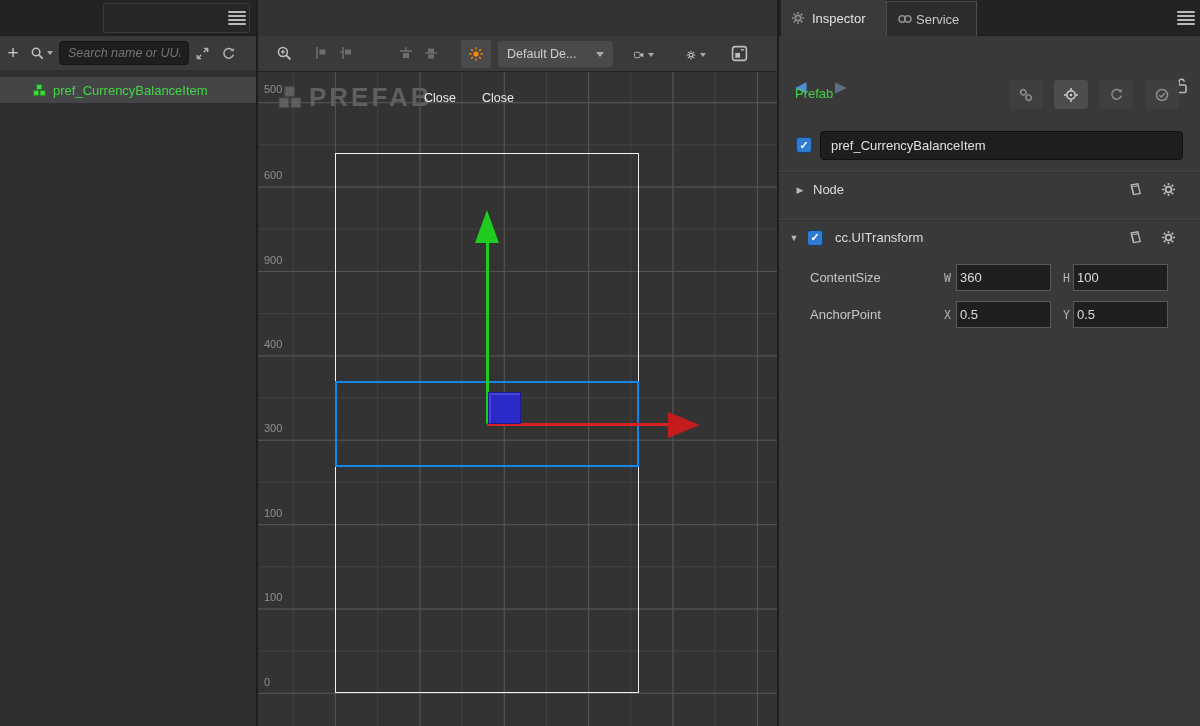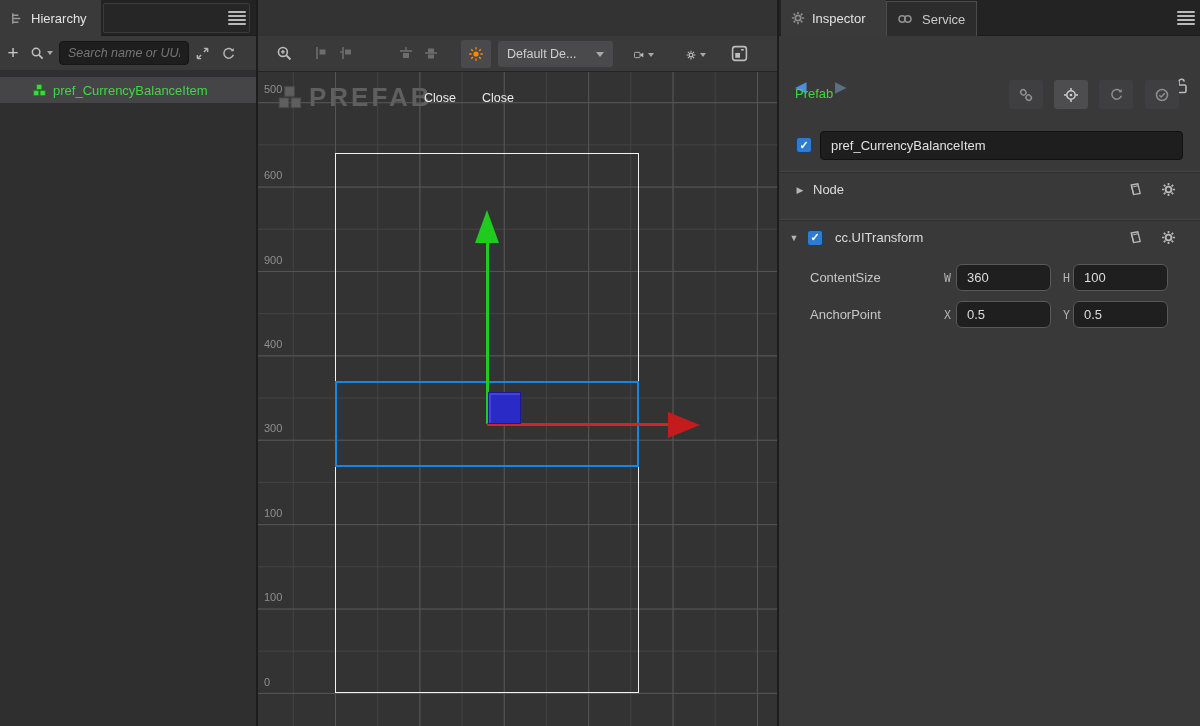--- a/index.html
+++ b/index.html
@@ -68,21 +68,21 @@
   .wmark .txt { font-size:26px; font-weight:bold; letter-spacing:3px; }
   .scenebtn { position:absolute; top:19px; color:#ececec; font-size:12.5px; cursor:pointer; }
   .scenebtn.save { left:166px; }
   .scenebtn.close { left:224px; }
 
   
   .ipanel { position:absolute; left:777px; top:0; width:423px; height:726px; background:#39393a; border-left:2px solid #1d1d1e; }
   .ipanel .tabbar { left:0; width:423px; }
   .itab { position:absolute; left:2px; top:0; width:105px; height:36px; background:#3a3a3b; display:flex; align-items:center; gap:7px; padding-left:10px; cursor:pointer; }
   .itab .txt { color:#e3e3e3; }
-  .svctab { position:absolute; left:107px; top:1px; width:91px; height:35px; background:#2c2c2d; border:1px solid #4c4c4e; border-bottom:none; display:flex; align-items:center; gap:9px; padding-left:10px; cursor:pointer; }
+  .svctab { position:absolute; left:107px; top:1px; width:91px; height:35px; background:#2c2c2d; border:1px solid #4c4c4e; border-bottom:none; display:flex; align-items:center; gap:3px; padding-left:10px; cursor:pointer; }
   .svctab .txt { color:#c9c9c9; }
   .ipanel .hamb { left:398px; }
   .ibody { position:absolute; left:0; top:36px; width:423px; height:690px; }
   .navarrow { position:absolute; top:42px; font-size:15px; cursor:pointer; }
   .navarrow.back { left:16px; color:#4e8fd5; }
   .navarrow.fwd { left:56px; color:#5d7083; }
   .lock { position:absolute; left:394px; top:41px; color:#b9b9b9; cursor:pointer; }
   .prefabrow { position:absolute; left:0; top:44px; width:423px; height:30px; }
   .prefabrow .txt { position:absolute; left:16px; top:6px; color:#41d643; }
   .pbtn { position:absolute; top:0; width:34px; height:29px; background:#3f3f41; border-radius:3px; color:#8f8f91; display:flex; align-items:center; justify-content:center; cursor:pointer; }
@@ -95,41 +95,33 @@
   .secrow.uit { top:184px; }
   .arr { color:#b5b5b5; font-size:9px; width:14px; text-align:center; }
   .seclabel { color:#dcdcdc; margin-left:6px; }
   .secic { position:absolute; top:9px; color:#b8b8b8; cursor:pointer; }
   .secic.book{left:349px}.secic.gear{left:382px}
   .proprow { position:absolute; left:0; width:423px; height:28px; }
   .proprow.r1 { top:228px; } .proprow.r2 { top:265px; }
   .proplabel { position:absolute; left:31px; top:6px; color:#c6c6c7; }
   .axlabel { position:absolute; top:7px; color:#b2b2b3; font-family:"DejaVu Sans Mono",monospace; font-size:11.5px; }
   .axlabel.a1{left:165px}.axlabel.a2{left:284px}
-  .pinput { position:absolute; top:0; width:95px; height:27px; background:#1f1f20; border:1px solid #59595b; border-radius:6px; color:#dcdcdd; font-size:13px; padding:0 10px; font-family:"Liberation Sans",sans-serif; }
+  .pinput { position:absolute; top:0; width:95px; height:27px; background:#1f1f20; border:1px solid #59595b; border-radius:0; color:#dcdcdd; font-size:13px; padding:0 3px; font-family:"Liberation Sans",sans-serif; }
   .pinput.i1{left:177px}.pinput.i2{left:294px}
   .addcomp { position:absolute; left:139px; top:330px; width:145px; height:30px; background:#505052; border:1px solid #454547; border-radius:3px; color:#e6e6e6; font-size:13px; cursor:pointer; font-family:"Liberation Sans",sans-serif; }
 
   svg { display:block; }
 </style>
 </head>
 <body>
 
 <div class="app">
 
   <div class="hpanel">
     <div class="tabbar">
-      <div class="htab">
-        <span>
-          <svg width="15" height="15" viewBox="0 0 16 16">
-              <path d="M4 2.5v11M4 4.5h6M4 8h8M4 12h6" stroke="#9a9a9b" stroke-width="1.5" fill="none"></path>
-            </svg>
-        </span>
-        <span class="txt">Hierarchy</span>
-      </div>
       <div class="hempty"></div>
       <div class="hamb">
           <i></i>
           <i></i>
           <i></i>
           <i style="margin:0"></i>
         </div>
     </div>
     <div class="htoolbar">
       <div class="plusbtn">+</div>

